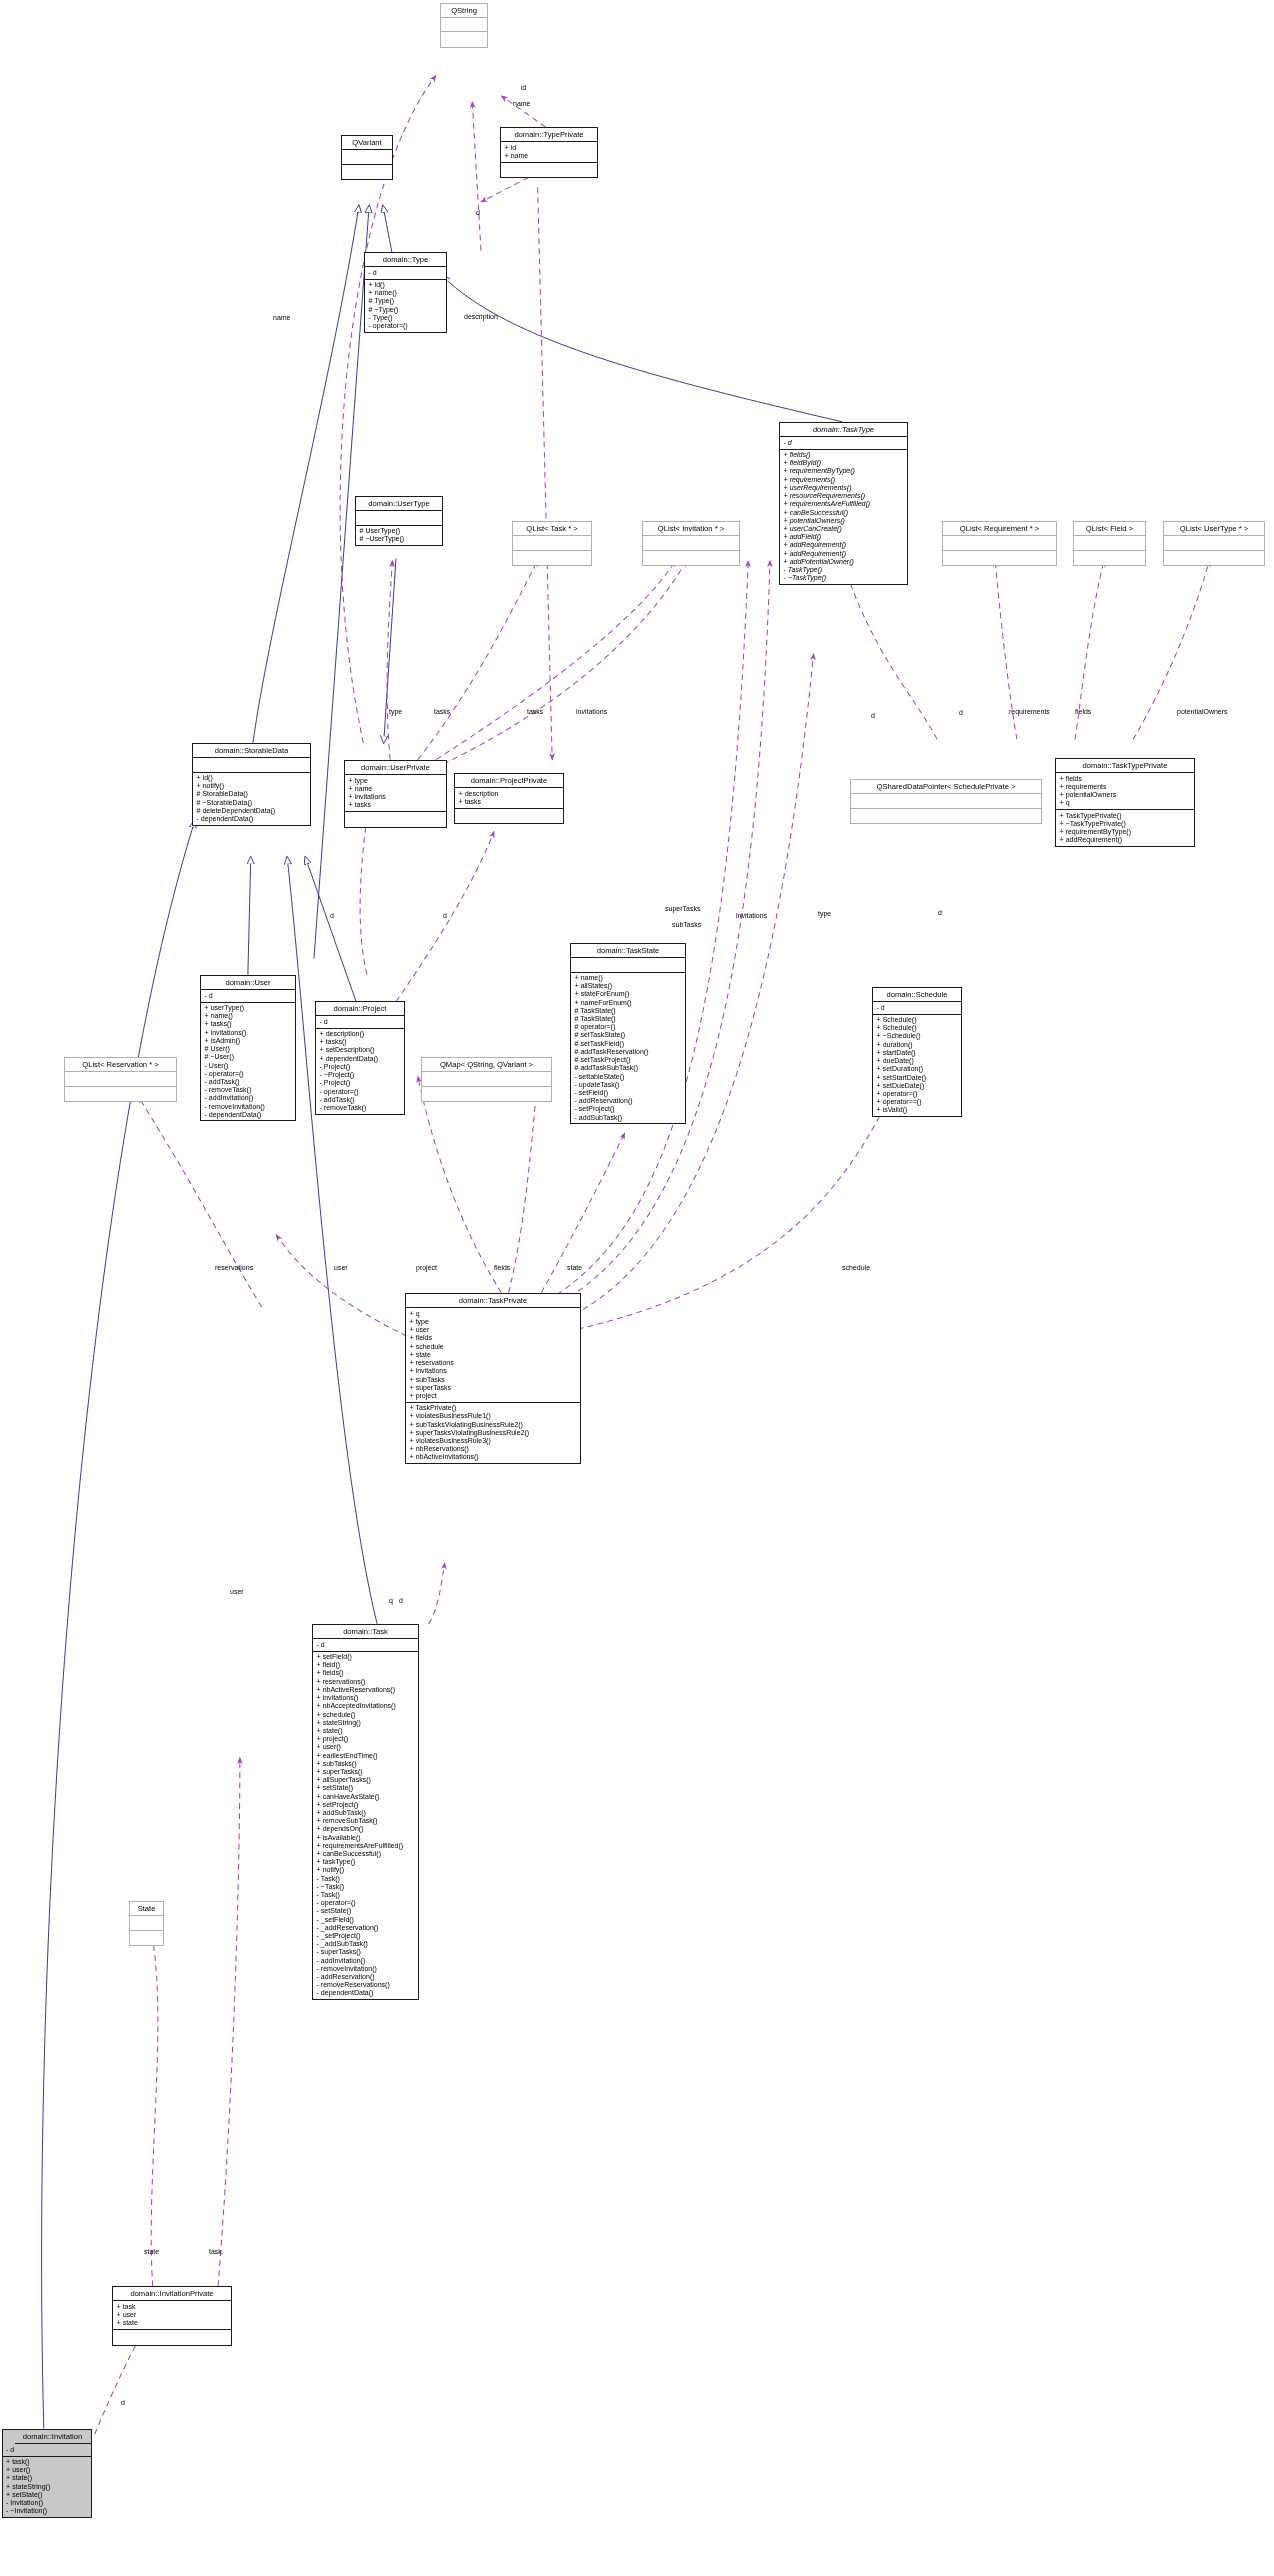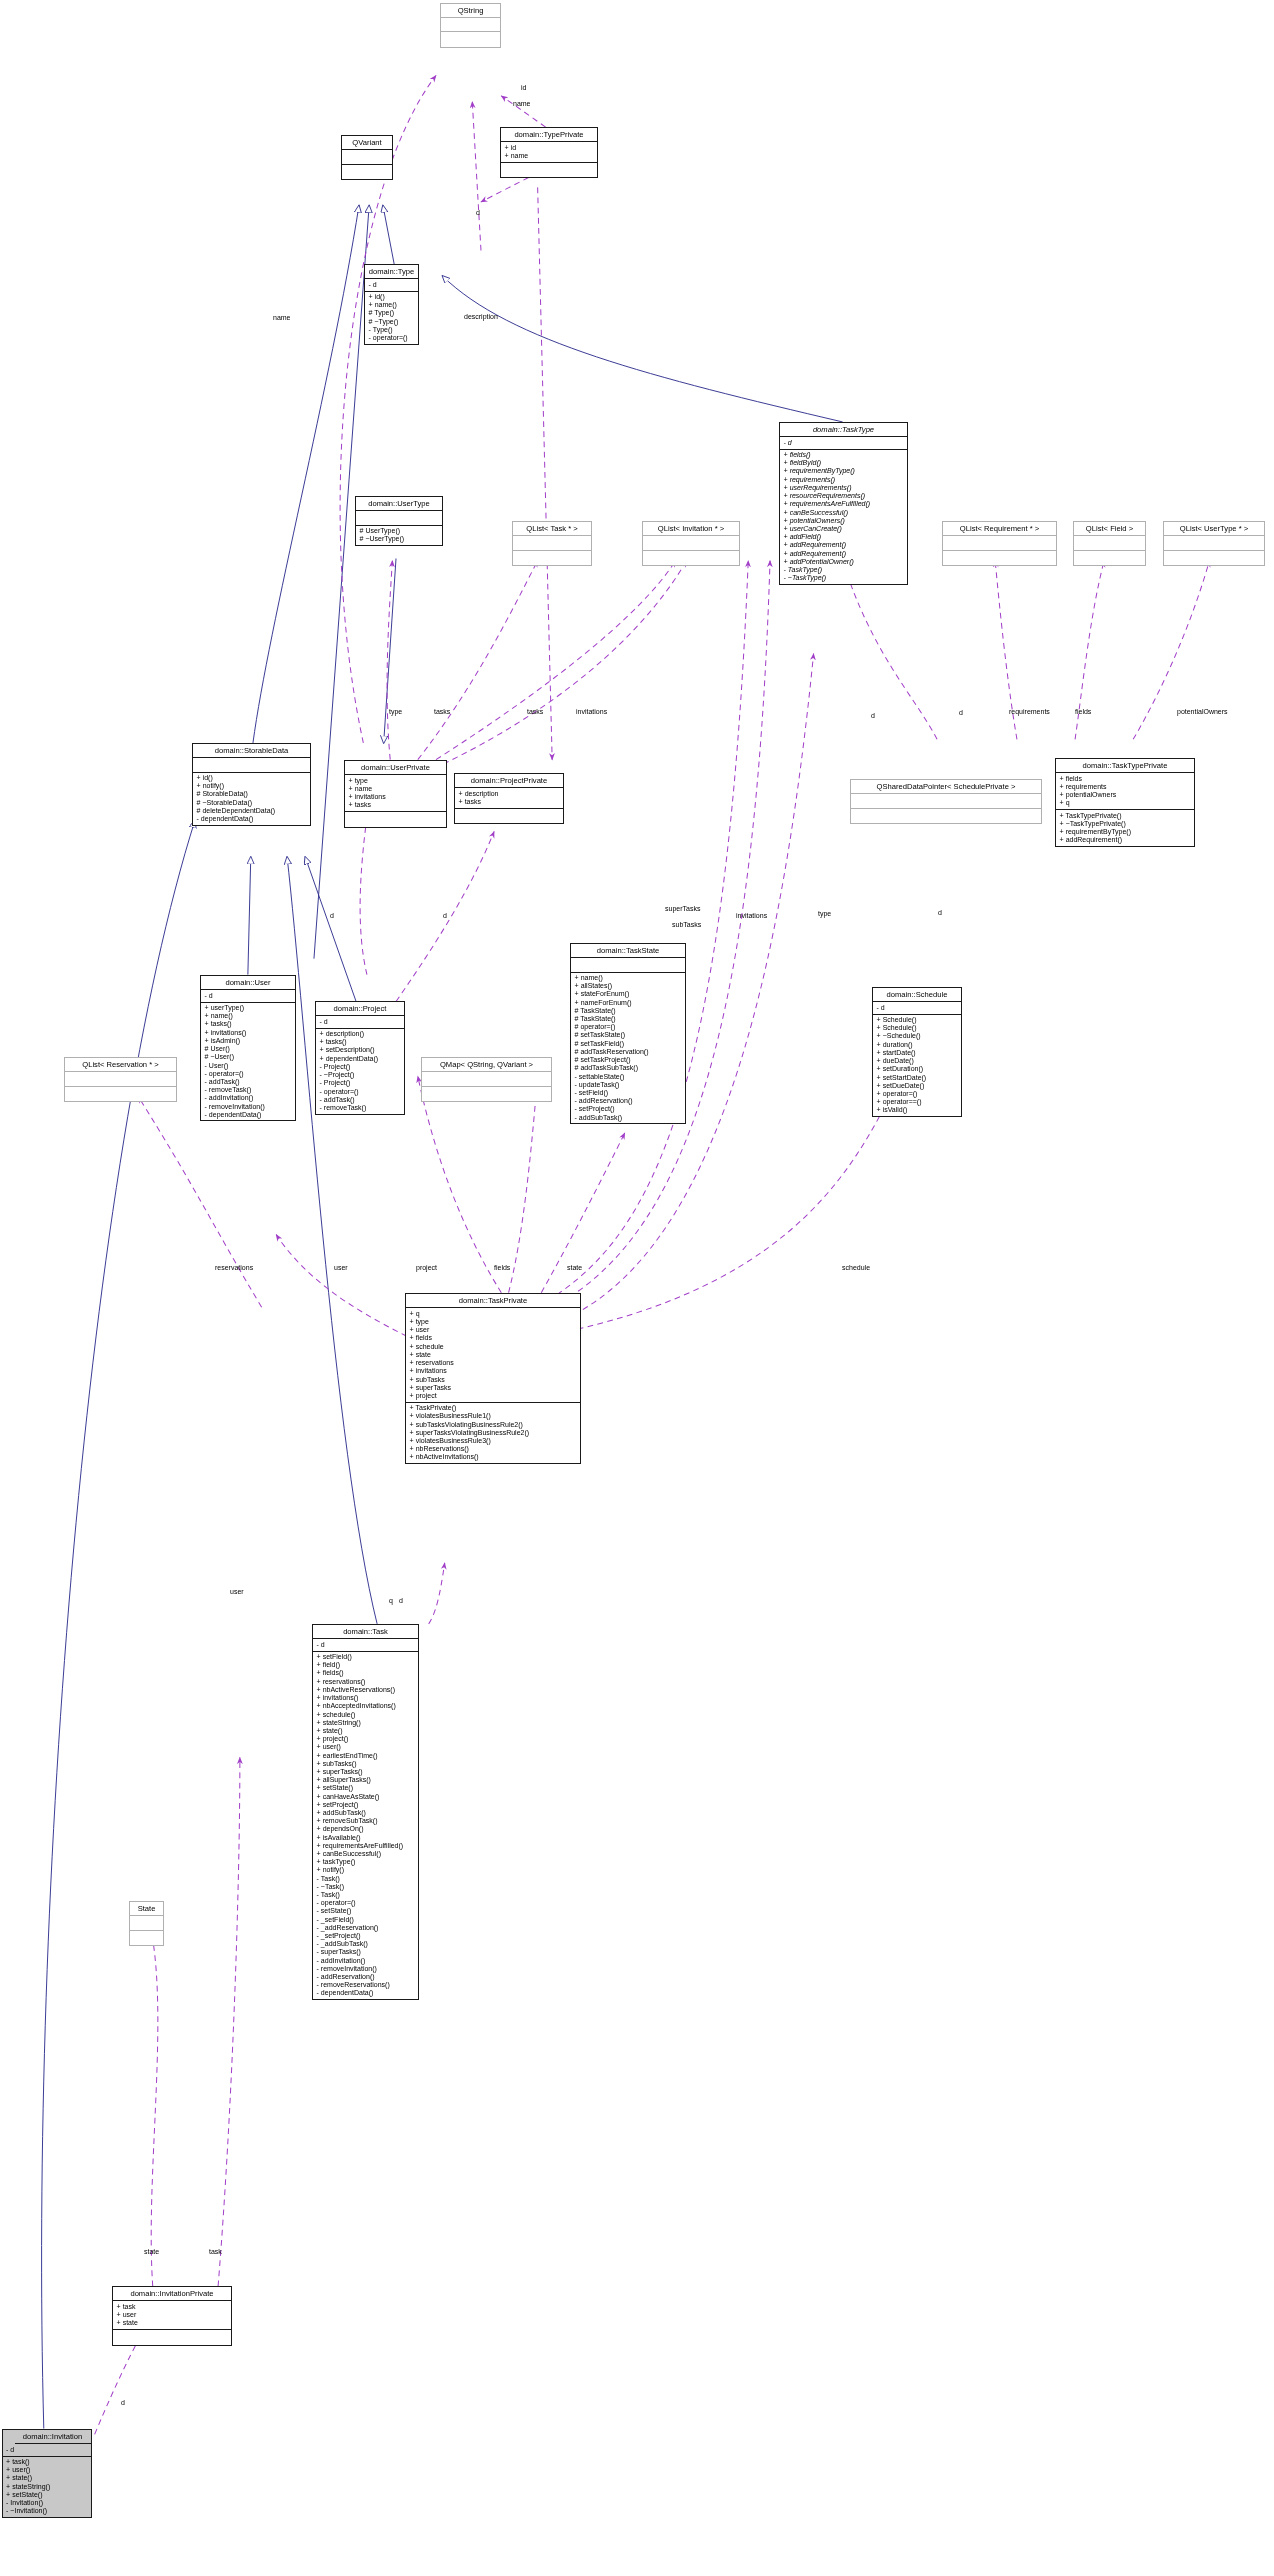--- a/index.html
+++ b/index.html
@@ -88,39 +88,39 @@
       <path d="M 560 1840 C 480 1800 420 1760 380 1700"></path>
 
       <path d="M 590 2236 C 600 2220 605 2200 612 2152"></path>
       <path d="M 210 3148 C 200 3000 230 2800 210 2670"></path>
       <path d="M 300 3148 C 320 2900 330 2600 330 2420"></path>
       <path d="M 130 3352 C 160 3280 185 3230 200 3205"></path>
     </g>
   </svg>
 
   <div id="boxes">
-      <div class="umlbox light" style="left: 440px; top: 2.9px; width: 61px;">
+      <div class="umlbox light" style="left: 440px; top: 2.9px; width: 48px;">
         <div class="cname">QString</div>
         <div class="attrs empty"></div>
         <div class="ops emptyops"></div>
       </div>
       <div class="umlbox solid" style="left: 500px; top: 127px; width: 98px;">
         <div class="cname">domain::TypePrivate</div>
         <div class="attrs">
           <div class="row">+ id</div>
           <div class="row">+ name</div>
         </div>
         <div class="ops emptyops"></div>
       </div>
       <div class="umlbox solid" style="left: 341px; top: 135px; width: 52px;">
         <div class="cname">QVariant</div>
         <div class="attrs empty"></div>
         <div class="ops emptyops"></div>
       </div>
-      <div class="umlbox solid" style="left: 364px; top: 264px; width: 55px;">
+      <div class="umlbox solid" style="left: 364px; top: 252px; width: 83px;">
         <div class="cname">domain::Type</div>
         <div class="attrs">
           <div class="row">- d</div>
         </div>
         <div class="ops">
           <div class="row">+ id()</div>
           <div class="row">+ name()</div>
           <div class="row"># Type()</div>
           <div class="row"># ~Type()</div>
           <div class="row">- Type()</div>

